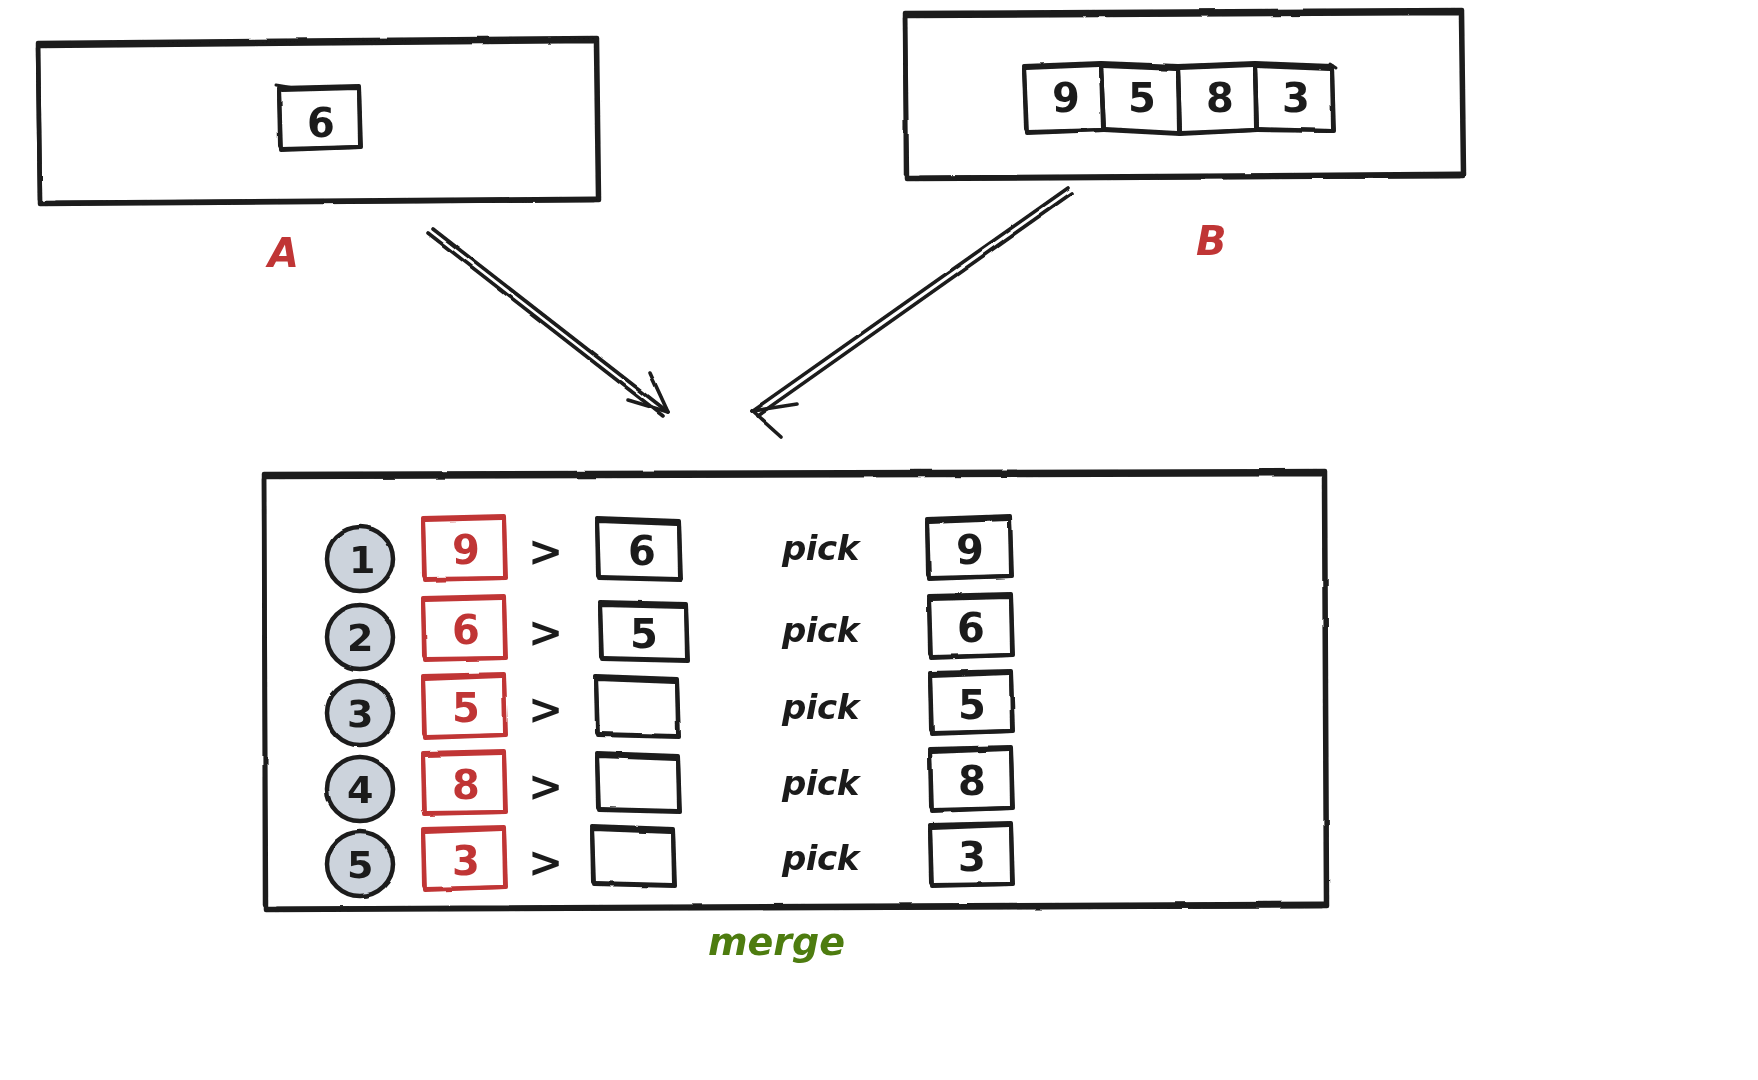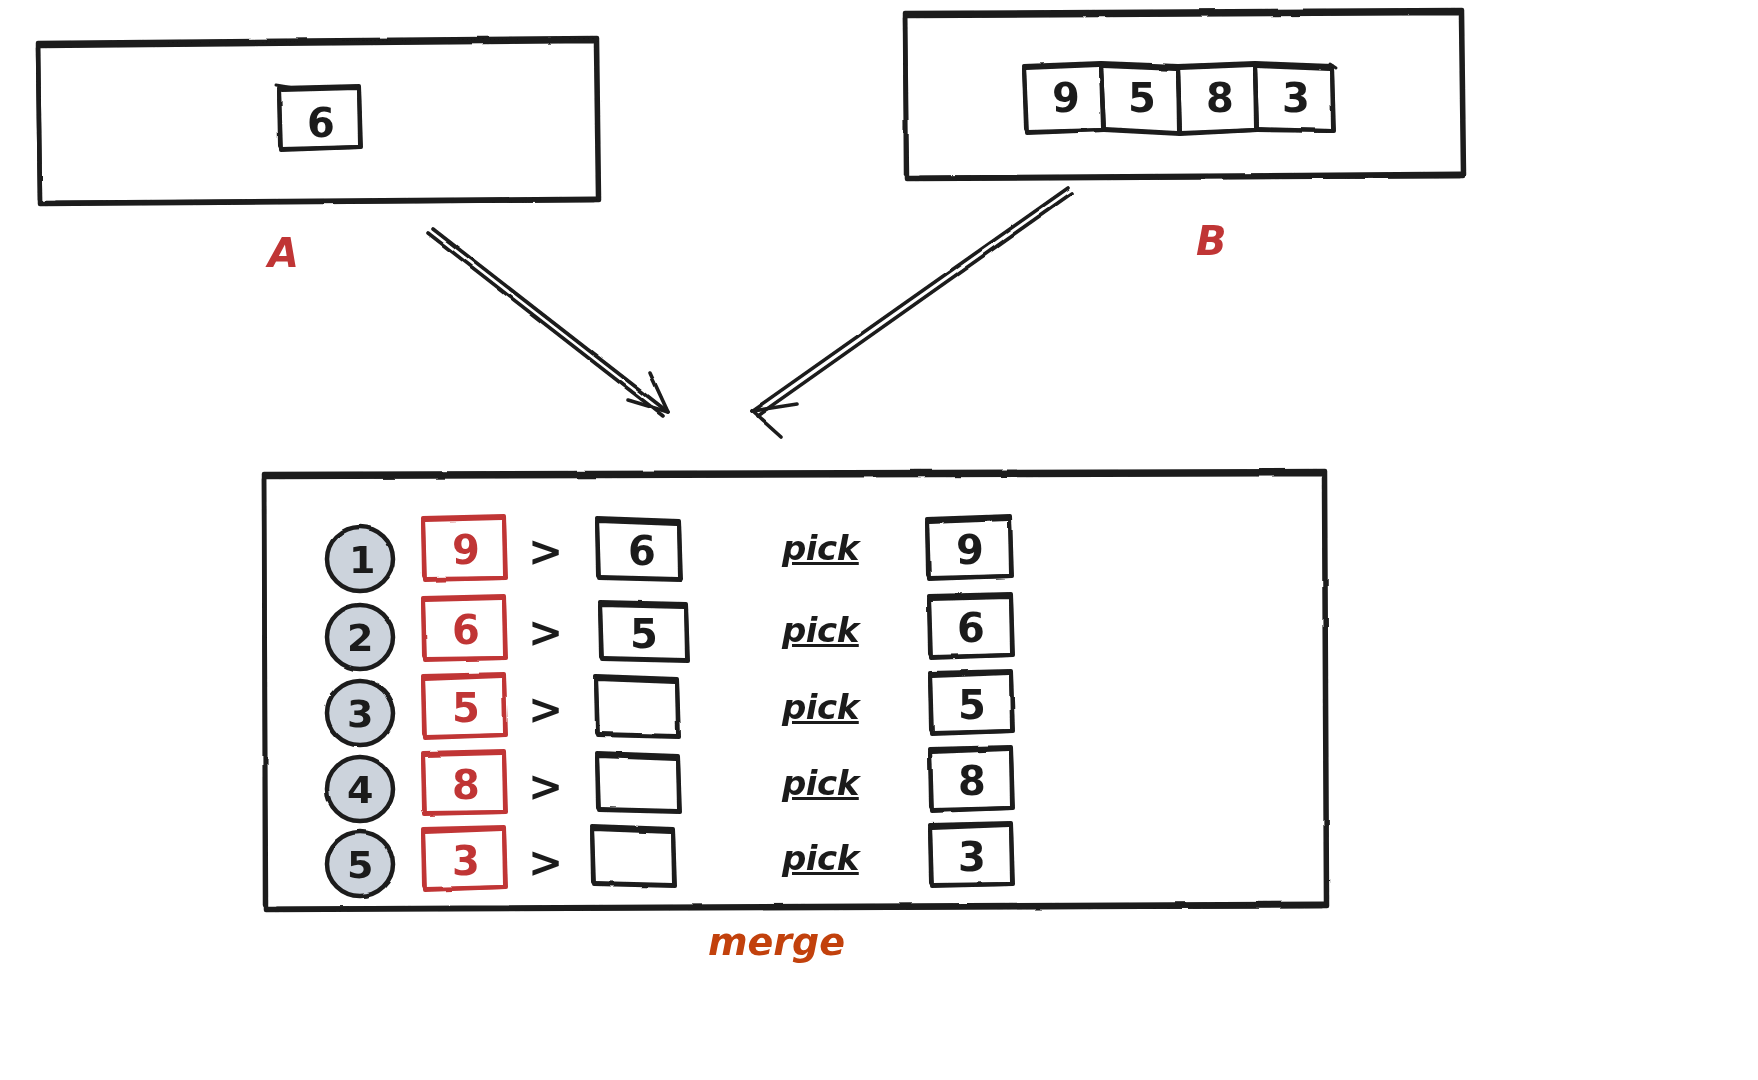--- a/index.html
+++ b/index.html
@@ -49,35 +49,34 @@
   .badge-num {
     font-size: 38px;
     font-weight: 600;
   }
 
   .pick-word {
     font-size: 34px;
     font-weight: 600;
     font-style: italic;
     letter-spacing: -0.5px;
-    text-decoration: underline;
   }
 
   .label-ab {
     font-size: 40px;
     font-weight: 700;
     font-style: italic;
     color: #c03535;
   }
 
   .caption {
     font-size: 38px;
     font-weight: 600;
     font-style: italic;
-    color: #c2410c;
+    color: #4d7c0f;
   }
 
   .gt-sign {
     font-size: 42px;
     font-weight: 700;
   }
 </style>
 </head>
 <body>
 

